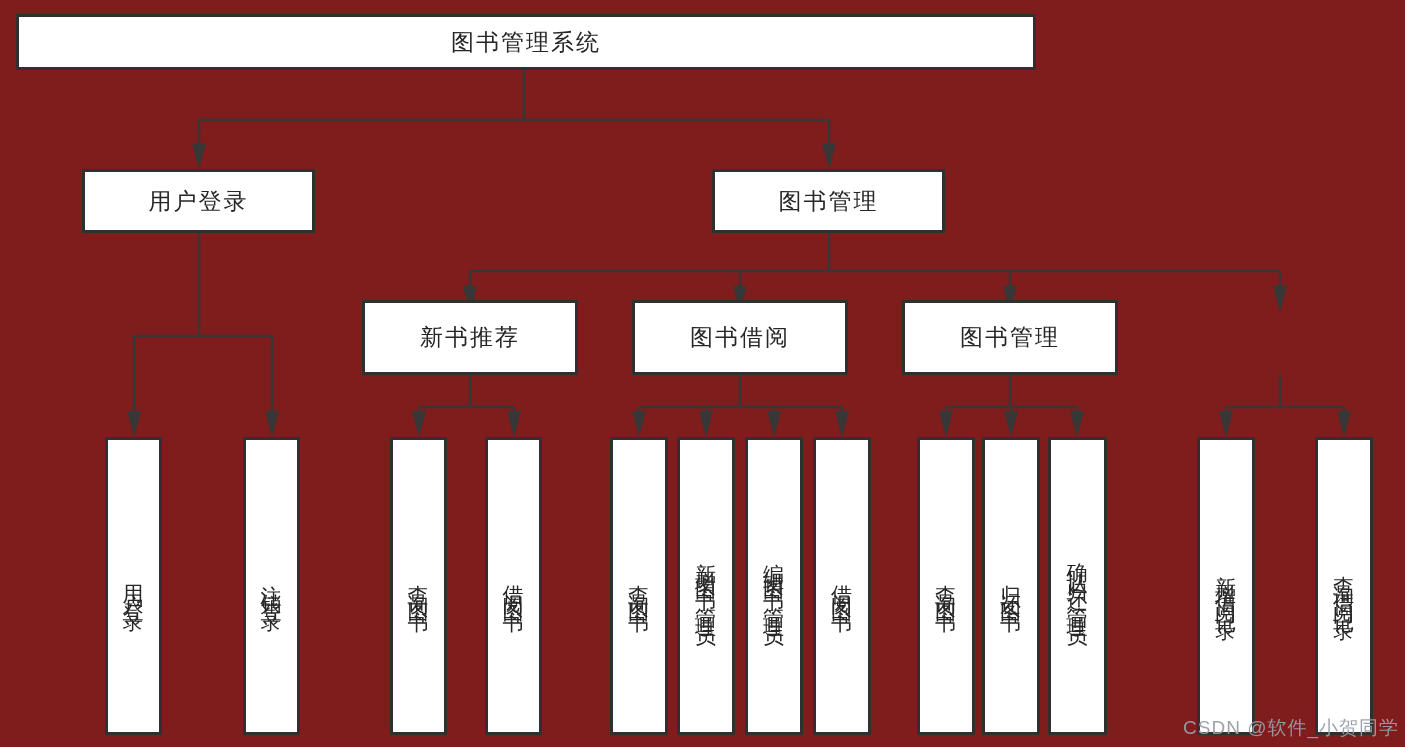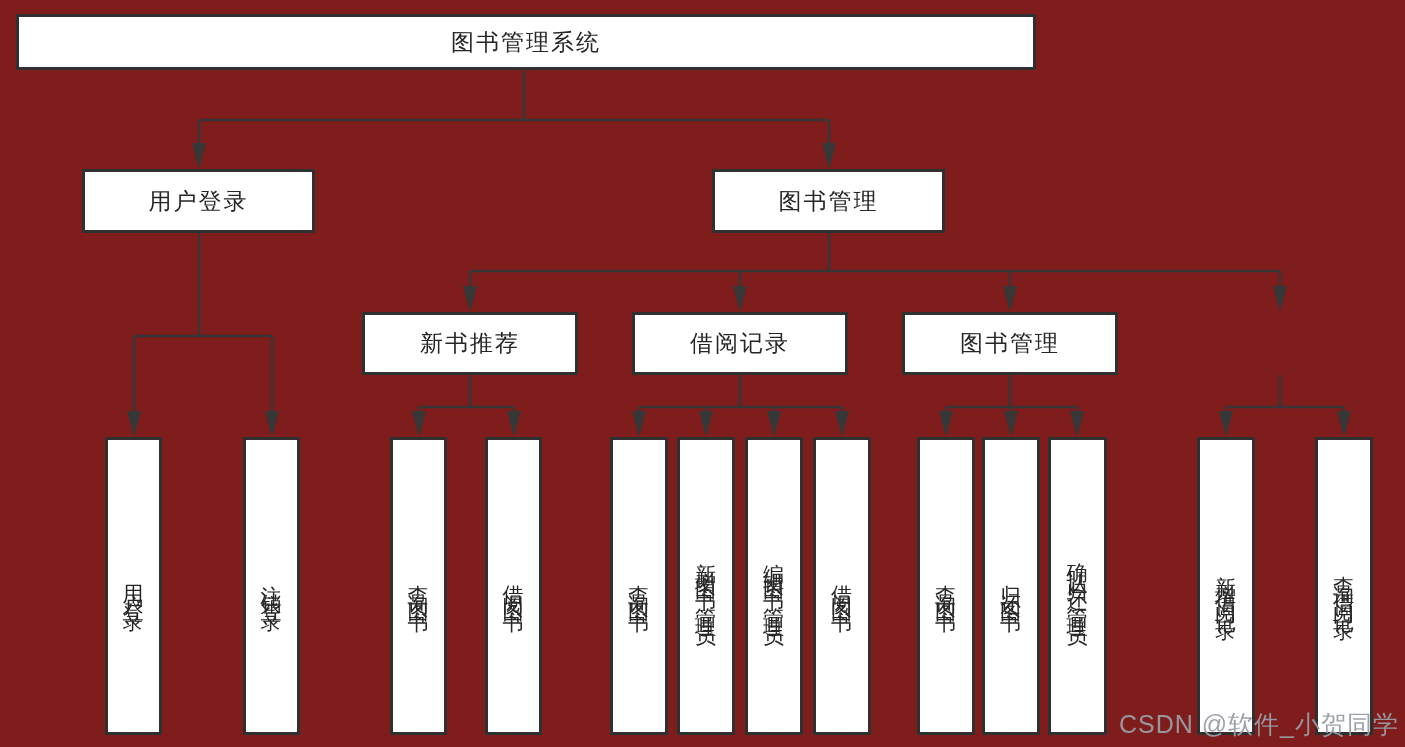--- a/index.html
+++ b/index.html
@@ -32,38 +32,38 @@
     color: #262626;
     z-index: 2;
   }
   .h-node {
     font-size: 23px;
     letter-spacing: 2px;
     white-space: nowrap;
   }
   .root-node  { left: 16px;  top: 14px;  width: 1020px; height: 56px; }
   .l2-node    { top: 169px; width: 233px; height: 64px; }
-  .l3-node    { top: 312px; width: 216px; height: 63px; text-align: right; }
+  .l3-node    { top: 300px; width: 216px; height: 75px; text-align: right; }
   .leaf {
     top: 437px;
     height: 298px;
   }
   .leaf span {
     writing-mode: vertical-rl;
     text-orientation: mixed;
     font-size: 21px;
     letter-spacing: 9px;
     line-height: 1;
     color: #262626;
   }
   .watermark {
     position: absolute;
     right: 6px;
     bottom: 6px;
-    font-size: 25px;
+    font-size: 19px;
     color: #989ea6;
     opacity: 0.95;
     letter-spacing: 1px;
     z-index: 3;
     white-space: nowrap;
   }
 </style>
 </head>
 <body>
 
@@ -117,21 +117,21 @@
     <span>用户登录</span>
   </div>
   <div class="node h-node l2-node" style="left:712px;">
     <span>图书管理</span>
   </div>
 
   <div class="node h-node l3-node" style="left:362px;">
     <span>新书推荐</span>
   </div>
   <div class="node h-node l3-node" style="left:632px;">
-    <span>借阅记录</span>
+    <span>图书借阅</span>
   </div>
   <div class="node h-node l3-node" style="left:902px;">
     <span>图书管理</span>
   </div>
 
   <div class="node leaf" style="left:105px;width:57px;">
     <span>用户登录</span>
   </div>
   <div class="node leaf" style="left:243px;width:57px;">
     <span>注销登录</span>

